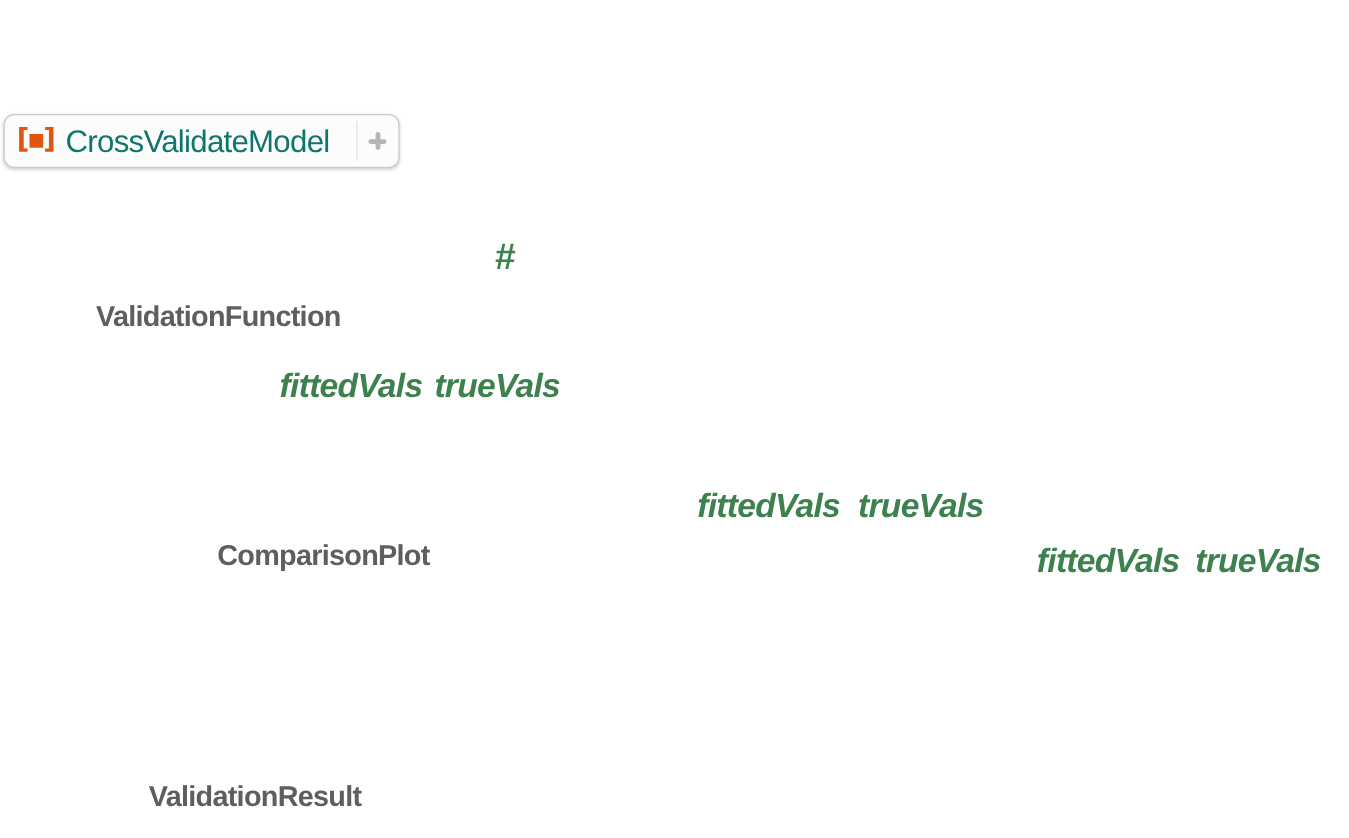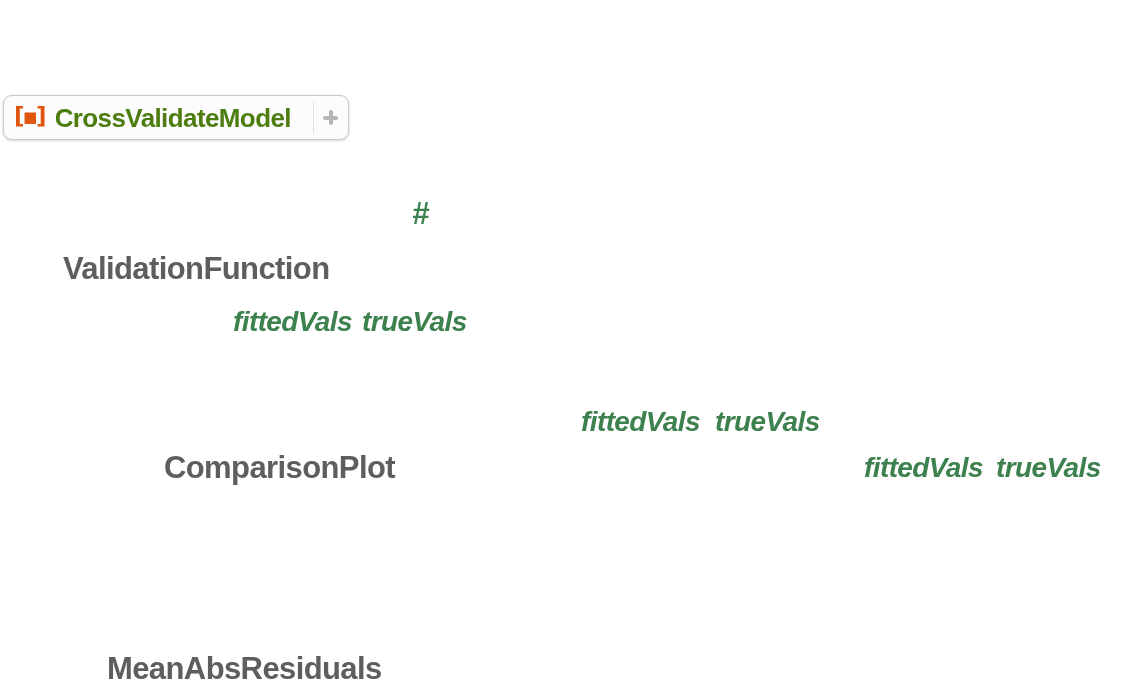--- a/index.html
+++ b/index.html
@@ -29,22 +29,22 @@
     color:#e0560f;
     font-weight:700;
     font-size:23px;
     letter-spacing:-2px;
     line-height:1;
     transform:translateY(-1px);
   }
   .rf-label{
     margin-left:10px;
     margin-right:16px;
-    color:#4d7c0f;
-    font-weight:700;
+    color:#0f766e;
+    font-weight:400;
     font-size:26px;
     letter-spacing:-0.6px;
     line-height:1;
     white-space:nowrap;
   }
   .rf-divider{
     width:1px;
     align-self:stretch;
     margin:5px 0 5px 6px;
     background:#e2e2e2;
@@ -71,22 +71,23 @@
 
   
   .tok{
     position:absolute;
     white-space:nowrap;
     line-height:1;
   }
   .tok-gray{
     color:#5e5e5e;
     font-weight:700;
-    font-size:31px;
+    font-size:24px;
     letter-spacing:-0.6px;
+    margin-left:17px;
   }
   .tok-green{
     color:#3d814e;
     font-style:italic;
     font-weight:600;
     font-size:28px;
     letter-spacing:-0.6px;
   }
   .tok-slot{
     color:#3d814e;
@@ -128,15 +129,15 @@
   <span class="tok tok-green p-fitted1">fittedVals</span>
   <span class="tok tok-green p-true1">trueVals</span>
 
   <span class="tok tok-green p-fitted2">fittedVals</span>
   <span class="tok tok-green p-true2">trueVals</span>
 
   <span class="tok tok-gray p-compplot">ComparisonPlot</span>
   <span class="tok tok-green p-fitted3">fittedVals</span>
   <span class="tok tok-green p-true3">trueVals</span>
 
-  <span class="tok tok-gray p-valresult">MeanAbsResiduals</span>
+  <span class="tok tok-gray p-valresult">ValidationResult</span>
 
 </div>
 
 </body></html>

